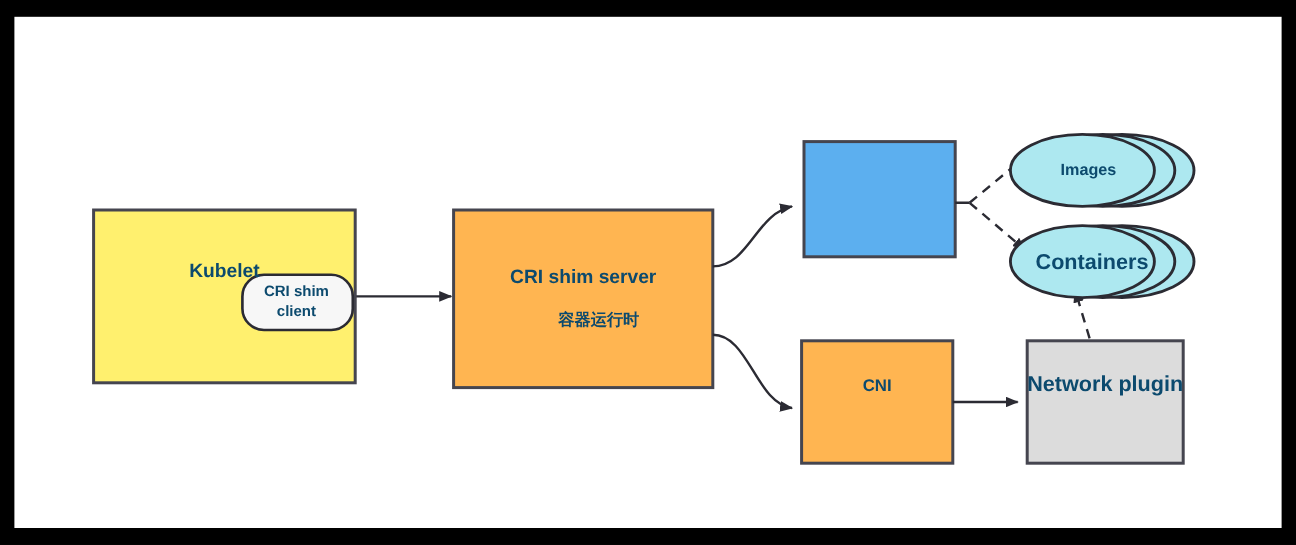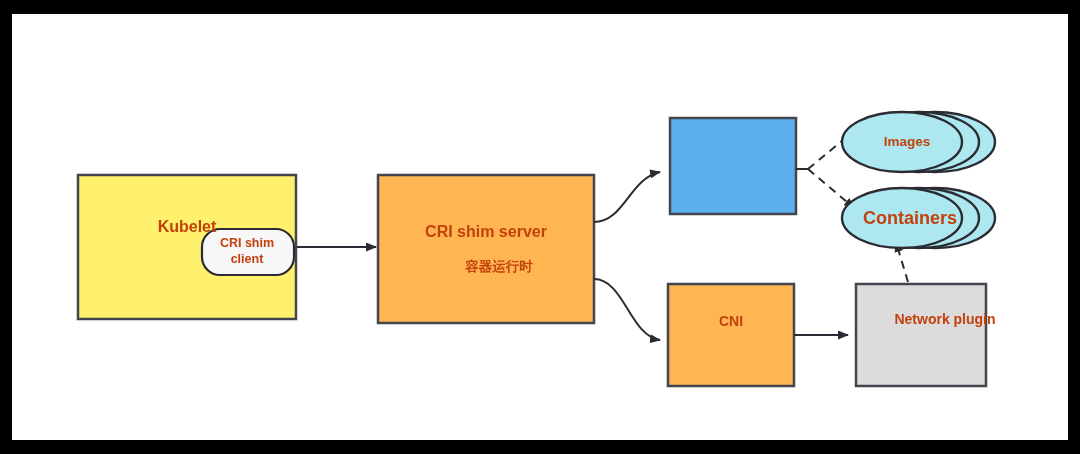--- a/index.html
+++ b/index.html
@@ -33,31 +33,31 @@
   }
   .node-label {
     position: absolute;
     display: flex;
     flex-direction: column;
     align-items: center;
     justify-content: center;
     text-align: center;
     font-family: "Liberation Sans", sans-serif;
     font-weight: bold;
-    color: #c2410c;
+    color: #0c4a6e;
     pointer-events: none;
     line-height: 1.25;
   }
   .lbl-kubelet      { left: 66px;  top: 161px; width: 218px; height: 104px; font-size: 16px; }
   .lbl-shimclient   { left: 190px; top: 215px; width: 90px;  height: 46px;  font-size: 12.5px; }
   .lbl-shimserver   { left: 366px; top: 161px; width: 216px; height: 148px; font-size: 16px; }
   .lbl-shimserver .sub { font-size: 13.5px; margin-top: 17px; margin-left: 26px; }
   .lbl-engine       { left: 658px; top: 104px; width: 126px; height: 96px;  font-size: 14px; }
   .lbl-cni          { left: 656px; top: 270px; width: 126px; height: 76px; font-size: 14px; }
-  .lbl-netplugin    { left: 844px; top: 270px; width: 130px; height: 72px; font-size: 14px; margin-left: 24px; }
+  .lbl-netplugin    { left: 844px; top: 270px; width: 130px; height: 72px; font-size: 18px; }
   .lbl-images       { left: 840px; top: 100px; width: 110px; height: 56px;  font-size: 13.5px; }
   .lbl-containers   { left: 840px; top: 176px; width: 116px; height: 56px;  font-size: 18px; }
 </style>
 </head>
 <body>
 
 <div id="root">
   <div id="canvas">
 
     <svg class="diagram" viewBox="0 0 1056 426">

